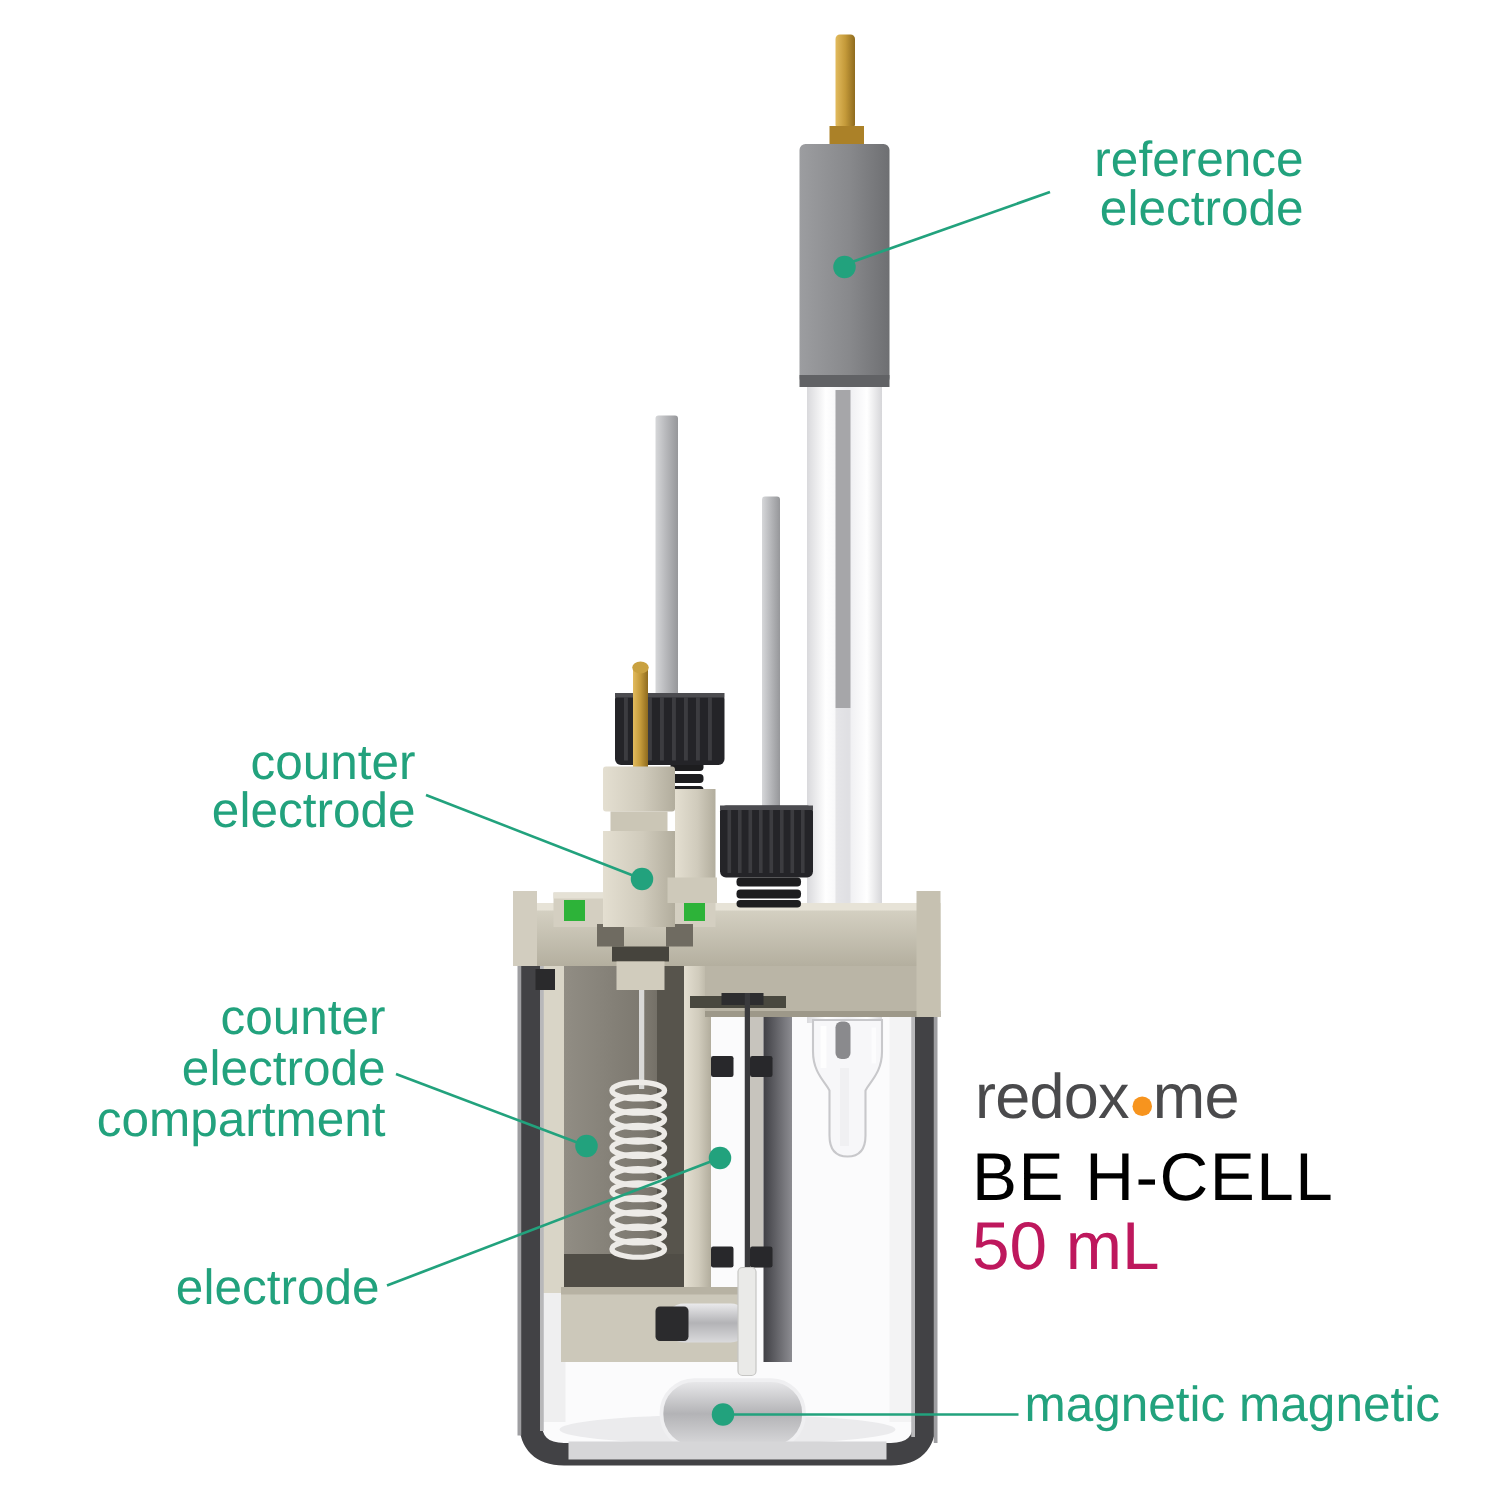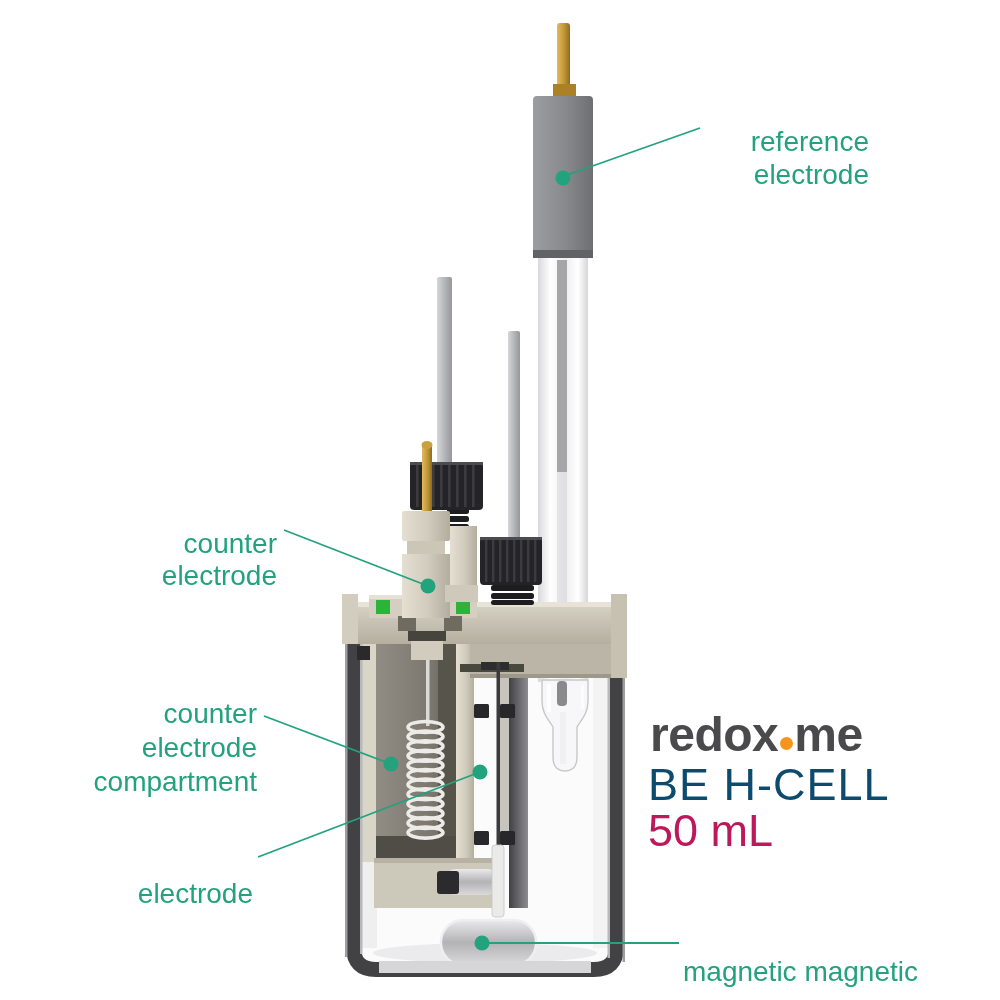--- a/index.html
+++ b/index.html
@@ -2,41 +2,40 @@
 <html><head>
 <meta charset="utf-8">
 <style>
   html,body{margin:0;padding:0;}
   body{
     width:1000px;height:1000px;position:relative;background:#ffffff;
     font-family:"Liberation Sans","DejaVu Sans",sans-serif;overflow:hidden;
   }
   #apparatus{position:absolute;left:0;top:0;}
   .ann-label{
-    position:absolute;color:#22a27d;font-size:28px;line-height:33px;
+    position:absolute;color:#22a27d;font-size:33px;line-height:33px;
     white-space:nowrap;
-    margin-top:36px;
   }
   .ann-right{text-align:right;}
   .ann-left{text-align:left;}
   #label-reference{right:131px;top:89px;line-height:33px;}
   #label-counter-electrode{right:723px;top:492px;line-height:32px;}
   #label-compartment{right:743px;top:661px;line-height:34px;}
   #label-membrane{right:747px;top:841px;}
   #label-stirrer{left:683px;top:919px;}
   .brand{position:absolute;white-space:nowrap;}
   #brand-logo{
-    left:650px;top:707px;font-size:48px;font-weight:bold;color:#4a4a4c;
+    left:650px;top:707px;font-size:42px;font-weight:normal;color:#4a4a4c;
     letter-spacing:-0.5px;
   }
   .logo-dot{
     display:inline-block;width:13px;height:13px;border-radius:50%;
     background:#f7941e;margin:0 1px 1px 2px;
   }
-  #brand-product{left:648px;top:759px;font-size:45px;font-weight:400;color:#0c4a6e;letter-spacing:1px;}
+  #brand-product{left:648px;top:759px;font-size:45px;font-weight:400;color:#000000;letter-spacing:1px;}
   #brand-volume{left:648px;top:805px;font-size:45px;color:#be185d;}
 </style>
 </head>
 <body>
 
 <svg id="apparatus" width="1000" height="1000" viewBox="0 0 1000 1000">
   <defs>
     <linearGradient id="gRod" x1="0" y1="0" x2="1" y2="0">
       <stop offset="0" stop-color="#d6d7d9"></stop>
         <stop offset="0.45" stop-color="#b8b9bc"></stop>

